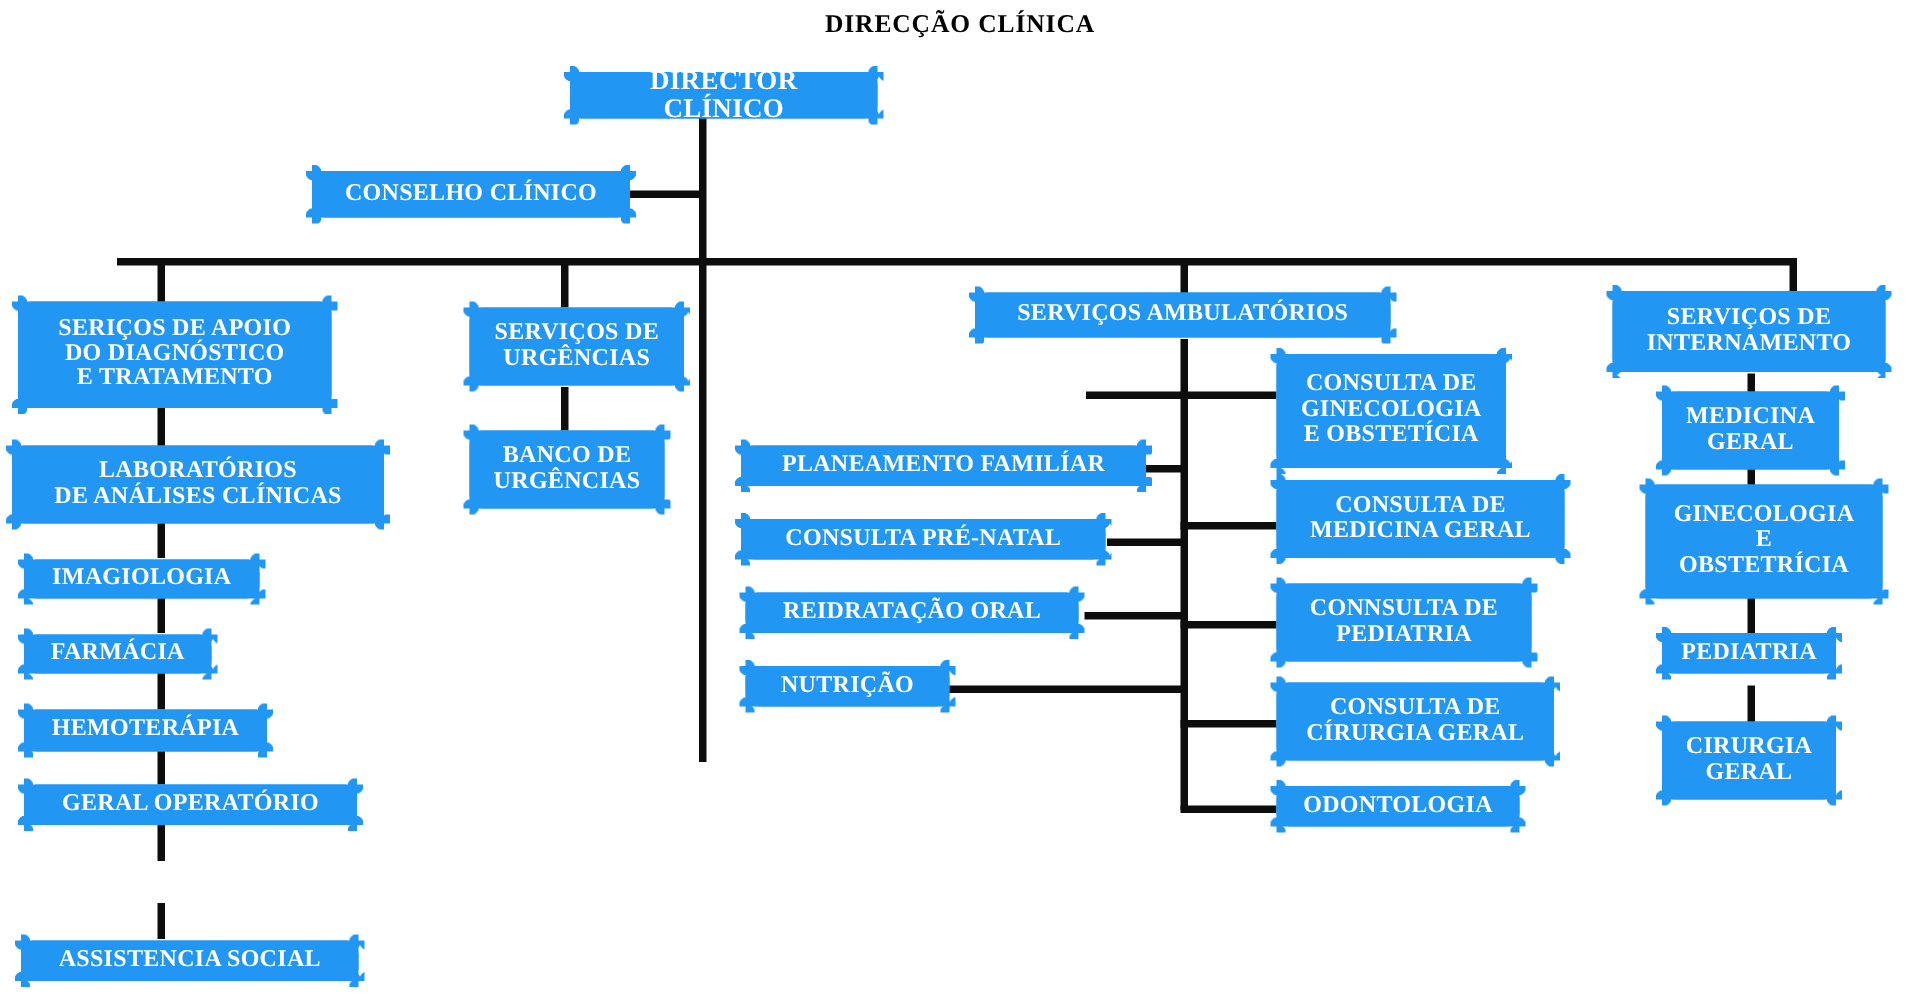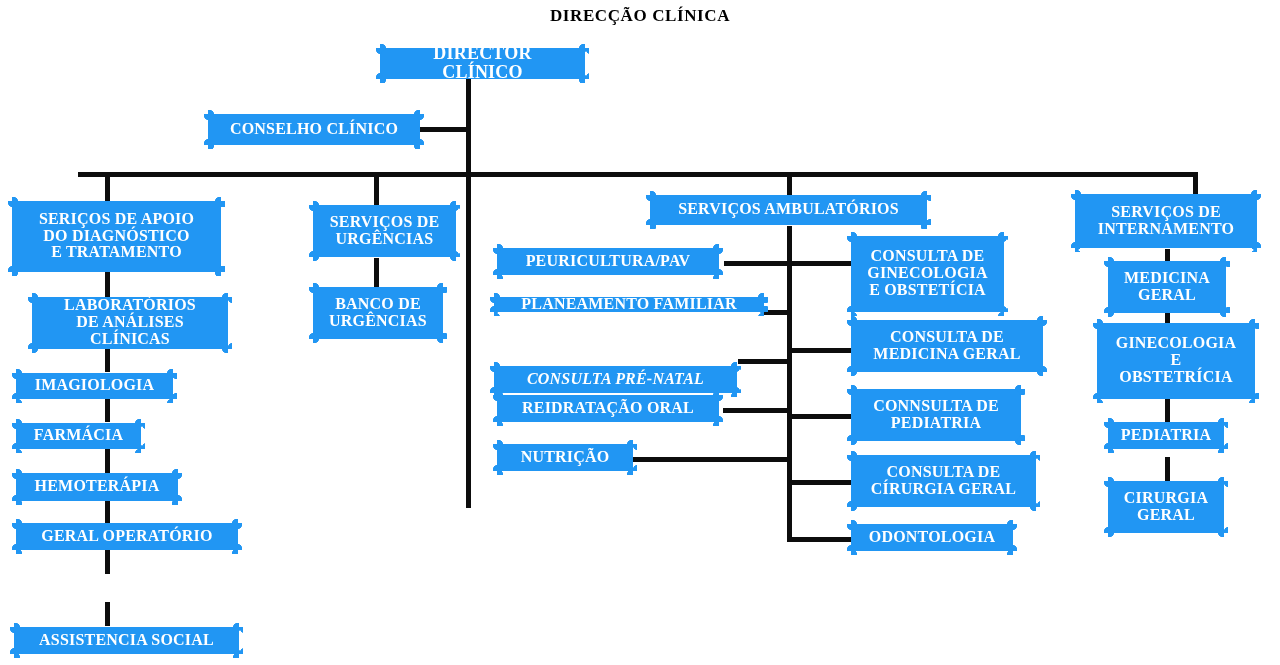--- a/index.html
+++ b/index.html
@@ -161,21 +161,21 @@
     <span class="fill"></span>
     <span class="label">CONSELHO CLÍNICO</span>
   </div>
 
   <div class="node s-head" style="left:12px; top:201px; width:209px; height:71px;">
     <span class="fill"></span>
     <span class="label">SERIÇOS DE APOIO
 DO DIAGNÓSTICO
 E TRATAMENTO</span>
   </div>
-  <div class="node s-item" style="left:32px; top:297px; width:196px; height:52px;">
+  <div class="node s-item" style="left:8px; top:297px; width:248px; height:52px;">
     <span class="fill"></span>
     <span class="label">LABORATÓRIOS
 DE ANÁLISES CLÍNICAS</span>
   </div>
   <div class="node s-item" style="left:16px; top:373px; width:157px; height:26px;">
     <span class="fill"></span>
     <span class="label">IMAGIOLOGIA</span>
   </div>
   <div class="node s-item" style="left:16px; top:423px; width:125px; height:26px;">
     <span class="fill"></span>
@@ -203,29 +203,25 @@
     <span class="fill"></span>
     <span class="label">BANCO DE
 URGÊNCIAS</span>
   </div>
 
   <div class="node s-head" style="left:650px; top:195px; width:277px; height:30px;">
     <span class="fill"></span>
     <span class="label">SERVIÇOS AMBULATÓRIOS</span>
   </div>
 
-  <div class="node s-item" style="left:497px; top:248px; width:222px; height:27px;">
-    <span class="fill"></span>
-    <span class="label">PEURICULTURA/PAV</span>
-  </div>
-  <div class="node s-item" style="left:494px; top:297px; width:270px; height:15px;align-items:center;">
+  <div class="node s-item" style="left:494px; top:297px; width:270px; height:27px;align-items:center;">
     <span class="fill"></span>
     <span class="label">PLANEAMENTO FAMILÍAR</span>
   </div>
-  <div class="node s-item" style="left:494px; top:366px; width:243px; height:27px;font-style:italic;">
+  <div class="node s-item" style="left:494px; top:346px; width:243px; height:27px;">
     <span class="fill"></span>
     <span class="label">CONSULTA PRÉ-NATAL</span>
   </div>
   <div class="node s-item" style="left:497px; top:395px; width:222px; height:27px;">
     <span class="fill"></span>
     <span class="label">REIDRATAÇÃO ORAL</span>
   </div>
   <div class="node s-item" style="left:497px; top:444px; width:136px; height:27px;">
     <span class="fill"></span>
     <span class="label">NUTRIÇÃO</span>

